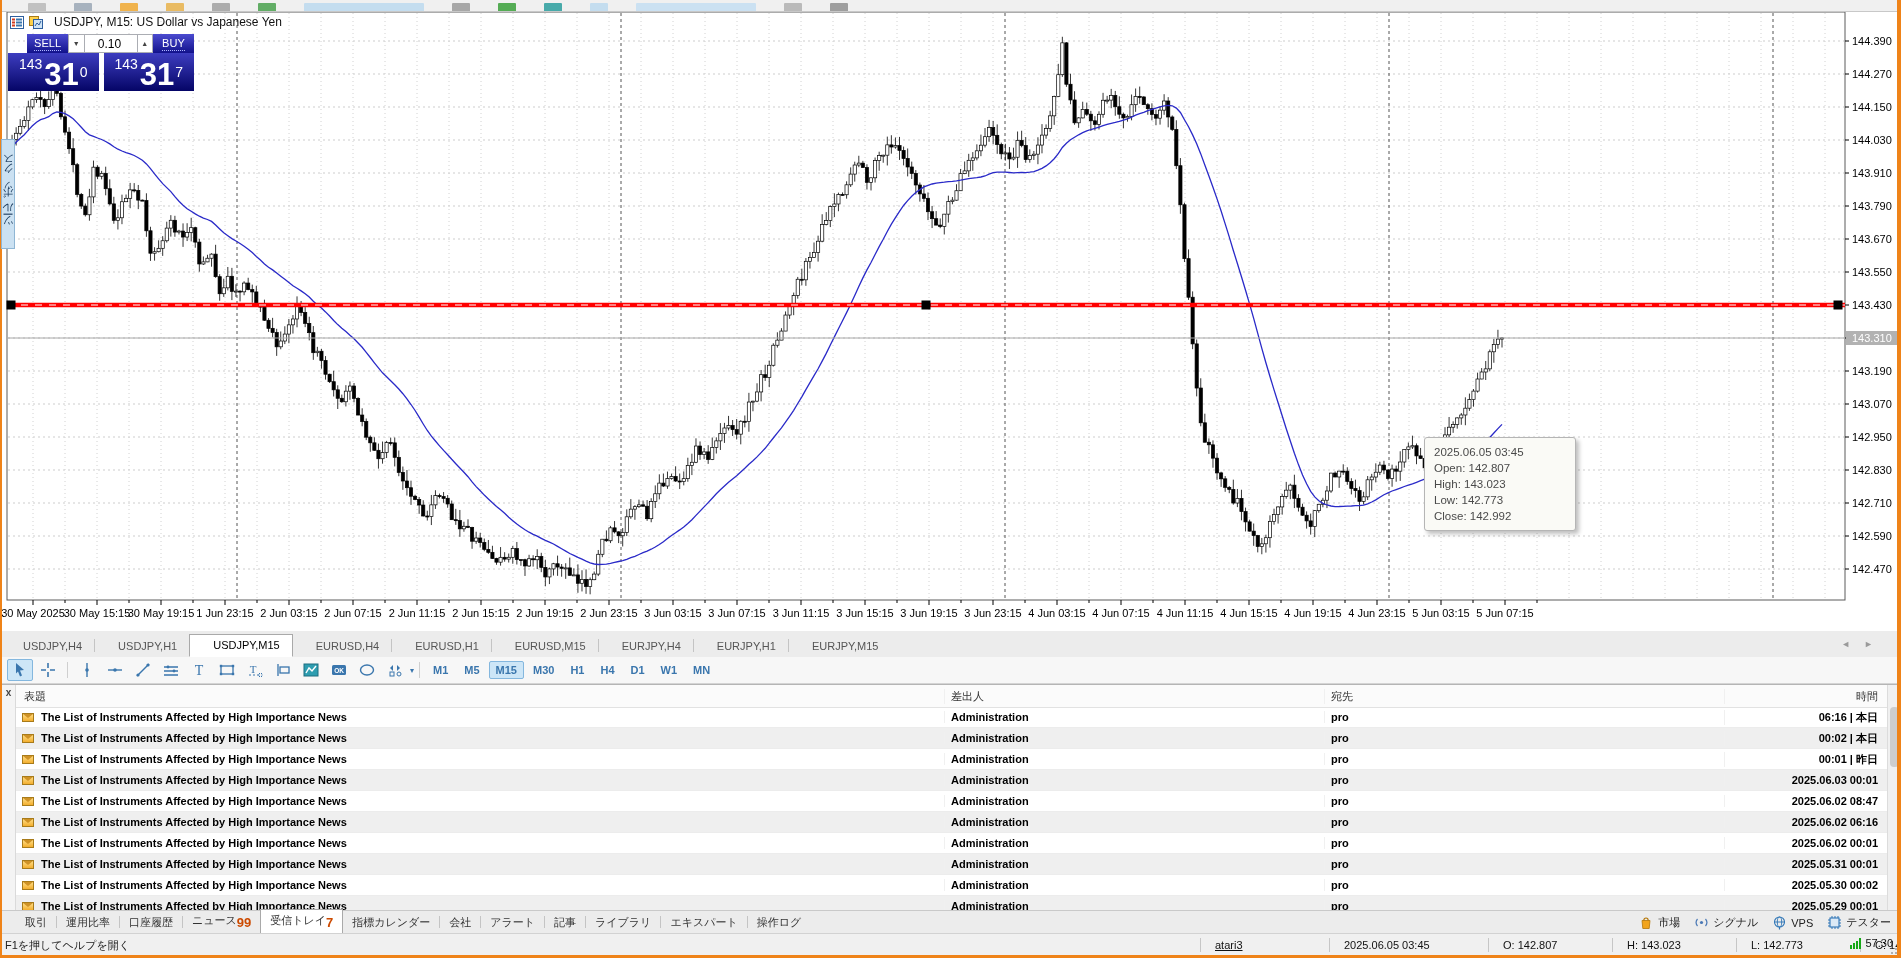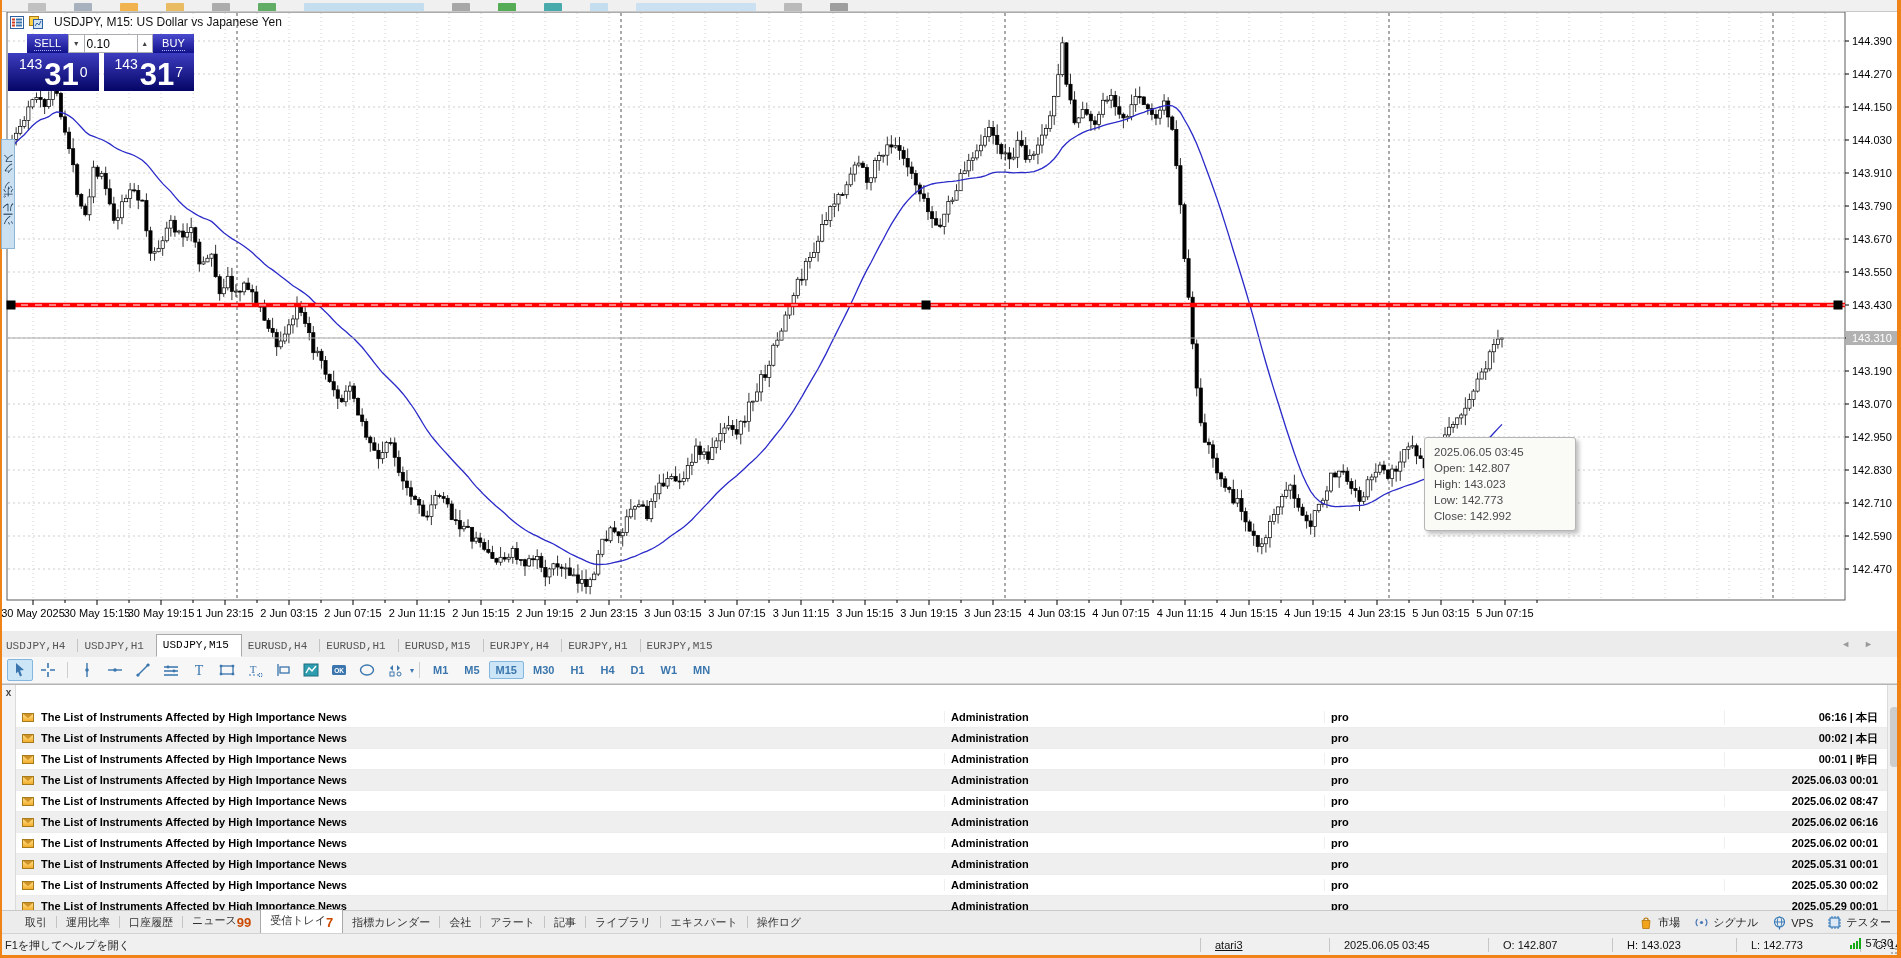--- a/index.html
+++ b/index.html
@@ -22,35 +22,35 @@
   .hicon{width:14px;height:13px;display:inline-block;}
   
   #trade-panel{position:absolute;left:8px;top:23px;width:186px;z-index:11;}
   #trade-row1{display:flex;height:19px;margin-left:19px;}
   .trade-btn{width:43px;background:linear-gradient(#4b4bcf,#12128c);color:#fff;display:flex;
              align-items:center;justify-content:center;font-size:11px;}
   .trade-btn span{border-bottom:1px dotted #aeb6ff;padding-bottom:1px;}
   .spin-btn{width:17px;background:#fff;border:1px solid #abadb3;display:flex;align-items:center;
             justify-content:center;font-size:7px;color:#444;box-sizing:border-box;}
   #lot-input{width:52px;border:1px solid #abadb3;border-left:none;border-right:none;font-size:12px;
-             text-align:left;padding-right:4px;font-family:inherit;box-sizing:border-box;}
+             text-align:center;padding-right:4px;font-family:inherit;box-sizing:border-box;}
   #trade-row2{display:flex;margin-top:0;height:38px;gap:5px;}
   .price-block{flex:1;background:linear-gradient(#3d3dc0,#050566);color:#fff;display:flex;
                align-items:flex-end;justify-content:center;padding-bottom:3px;position:relative;}
   .price-figure{font-size:14px;margin-right:2px;margin-bottom:16px;}
   .price-big{font-size:31px;line-height:26px;font-weight:bold;}
   .price-sup{font-size:14px;vertical-align:top;margin-left:1px;position:relative;top:-8px;}
   
   #ohlc-tooltip{position:absolute;left:1424px;top:426px;width:132px;background:#fafaf6;
       border:1px solid #b5b5b5;border-radius:3px;box-shadow:3px 3px 4px rgba(0,0,0,.25);
       padding:6px 9px;color:#4a4a4a;font-size:11.5px;line-height:16px;z-index:12;}
   
   #chart-tabs{position:absolute;left:0;top:631px;width:1901px;height:26px;background:#ececec;
       border-bottom:1px solid #cfcfcf;display:flex;align-items:flex-end;z-index:6;}
-  .ctab{padding:4px 12px 5px 6px;color:#555;cursor:default;white-space:nowrap;font-family:Liberation Mono, monospace;}
+  .ctab{padding:4px 12px 5px 23px;color:#555;cursor:default;white-space:nowrap;}
   .ctab.active{background:#fff;border:1px solid #a9a9a9;border-bottom:1px solid #fff;color:#000;}
   .ctab-sep{width:1px;height:13px;background:#c4c4c4;margin-bottom:5px;}
   #tab-scroll{position:absolute;right:14px;top:8px;color:#9a9a9a;font-size:9px;letter-spacing:14px;}
   
   #toolbar{position:absolute;left:0;top:657px;width:1901px;height:27px;background:#f7f7f7;
       border-bottom:1px solid #d4d4d4;display:flex;align-items:center;padding-left:6px;box-sizing:border-box;z-index:6;}
   .tool{width:26px;height:22px;display:flex;align-items:center;justify-content:center;border-radius:2px;margin:0 1px;}
   .tool.active{background:#cde6f7;border:1px solid #84b7de;box-sizing:border-box;}
   .tb-sep{width:1px;height:16px;background:#cfcfcf;margin:0 5px;}
   .tf-btn{padding:3px 7px;color:#3a76ad;font-weight:bold;border-radius:2px;margin:0 1px;}
@@ -1251,20 +1251,26 @@
       <div class="tf-btn">H1</div>
       <div class="tf-btn">H4</div>
       <div class="tf-btn">D1</div>
       <div class="tf-btn">W1</div>
       <div class="tf-btn">MN</div>
     </div>
 
   <div id="toolbox">
     <div id="left-rail"></div>
     <div id="tb-close">x</div>
+    <div id="inbox-header">
+      <div class="col-subject" style="padding-left:8px;">表題</div>
+      <div class="col-from">差出人</div>
+      <div class="col-to">宛先</div>
+      <div class="col-time">時間</div>
+    </div>
     <div id="inbox-rows">
         <div class="inbox-row">
           <div class="col-subject">
             <span class="env"></span>
             <span>The List of Instruments Affected by High Importance News</span>
           </div>
           <div class="col-from">Administration</div>
           <div class="col-to">pro</div>
           <div class="col-time">06:16 | 本日</div>
         </div>

